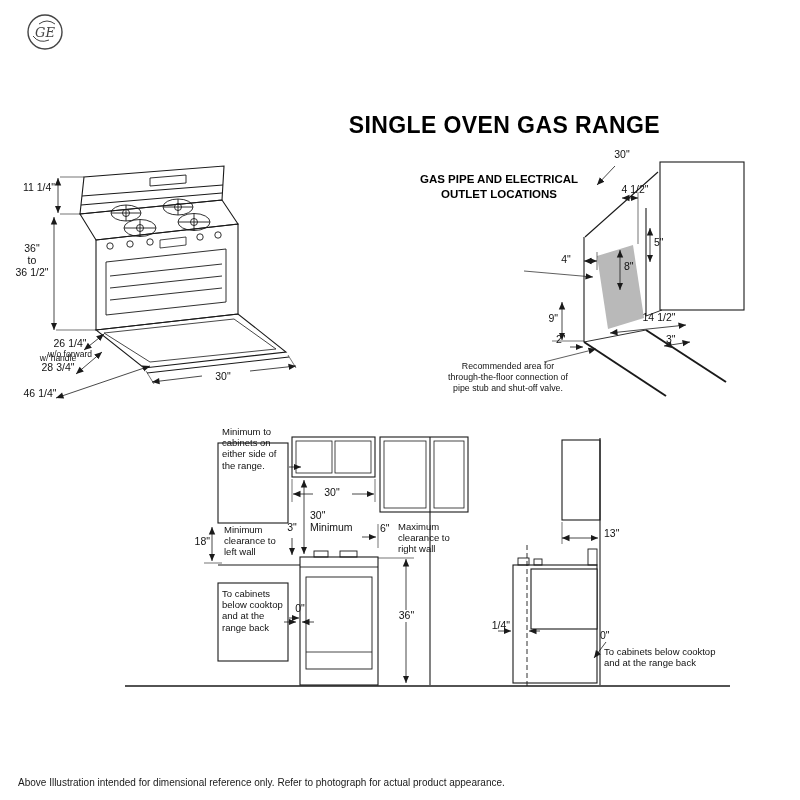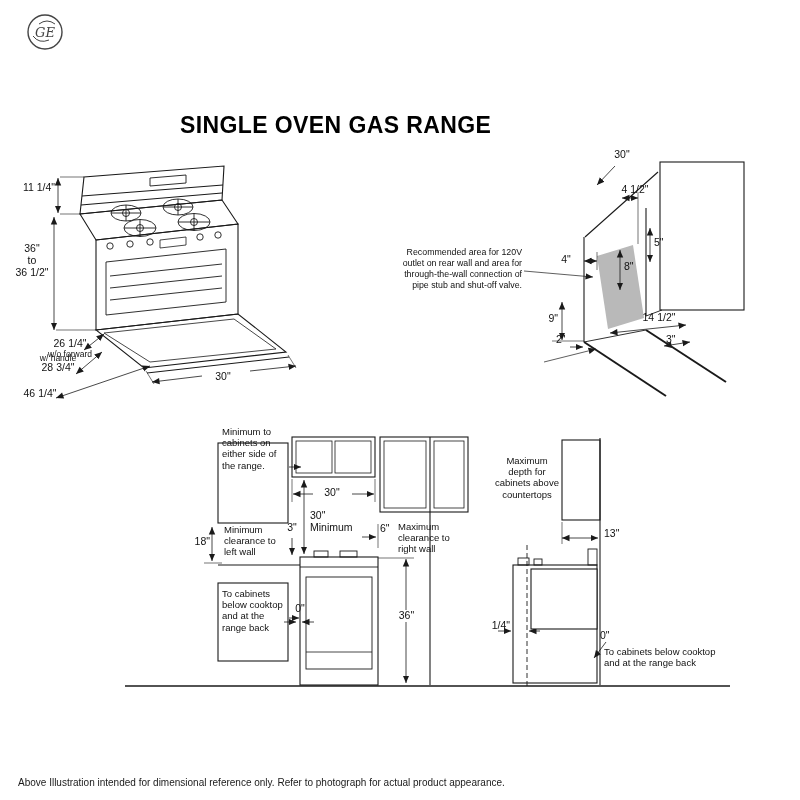--- a/index.html
+++ b/index.html
@@ -6,21 +6,21 @@
   html,body{width:800px;height:800px;background:#fff;font-family:"Liberation Sans",sans-serif}
   .page{position:relative;width:800px;height:800px;background:#fff;overflow:hidden}
   .abs{position:absolute;left:0;top:0}
   .lbl{position:absolute;color:#111;font-size:10.5px;line-height:1.12;white-space:pre-line}
   .ctr{text-align:center}
   .rt{text-align:right}
   .note{font-size:8.8px;line-height:1.25}
   .small{font-size:9.5px;line-height:1.18}
   .tiny{font-size:8.5px;line-height:1.15}
   .bg{background:#fff;padding:0 2px}
-  .title{position:absolute;left:180px;top:112px;width:480px;text-align:left;
+  .title{position:absolute;left:180px;top:112px;width:480px;text-align:right;
          font-size:23px;font-weight:bold;color:#000;letter-spacing:.4px}
   .heading{position:absolute;font-weight:bold;font-size:11.5px;line-height:1.3;
            text-align:center;color:#000;white-space:pre-line}
   .footer{position:absolute;left:18px;top:777px;width:775px;font-size:10px;color:#1a1a1a}
 </style>
 </head>
 <body>
 
 <div class="page">
 
@@ -239,21 +239,23 @@
 <div class="lbl ctr" style="left:12px;top:243px;width:40px">36"
 to
 36 1/2"</div>
 <div class="lbl ctr" style="left:40px;top:338px;width:60px">26 1/4"</div>
 <div class="lbl ctr tiny" style="left:44px;top:350px;width:52px">w/o forward</div>
 <div class="lbl ctr" style="left:28px;top:362px;width:60px">28 3/4"</div>
 <div class="lbl ctr tiny" style="left:32px;top:354px;width:52px">w/ handle</div>
 <div class="lbl ctr" style="left:16px;top:388px;width:48px">46 1/4"</div>
 <div class="lbl ctr" style="left:206px;top:371px;width:34px">30"</div>
 
-<div class="lbl note rt" style="left:386px;top:247px;width:136px">Recommended area for 120V outlet on rear wall and area for through-the-wall connection of pipe stub and shut-off valve.</div>
+<div class="heading" style="left:418px;top:172px;width:162px">GAS PIPE AND ELECTRICAL
+OUTLET LOCATIONS</div>
+<div class="lbl note ctr" style="left:448px;top:361px;width:120px">Recommended area for through-the-floor connection of pipe stub and shut-off valve.</div>
 <div class="lbl ctr" style="left:604px;top:149px;width:36px">30"</div>
 <div class="lbl ctr" style="left:612px;top:184px;width:46px">4 1/2"</div>
 <div class="lbl ctr" style="left:556px;top:254px;width:20px">4"</div>
 <div class="lbl" style="left:624px;top:261px;width:18px">8"</div>
 <div class="lbl" style="left:654px;top:237px;width:18px">5"</div>
 <div class="lbl rt" style="left:540px;top:313px;width:18px">9"</div>
 <div class="lbl" style="left:556px;top:334px;width:16px">2"</div>
 <div class="lbl ctr" style="left:636px;top:312px;width:46px">14 1/2"</div>
 <div class="lbl" style="left:666px;top:334px;width:16px">3"</div>
 
@@ -262,19 +264,18 @@
 <div class="lbl small" style="left:224px;top:524px;width:60px">Minimum clearance to left wall</div>
 <div class="lbl ctr" style="left:284px;top:522px;width:16px">3"</div>
 <div class="lbl ctr" style="left:316px;top:487px;width:32px">30"</div>
 <div class="lbl" style="left:310px;top:510px;width:52px">30"
 Minimum</div>
 <div class="lbl" style="left:380px;top:523px;width:16px">6"</div>
 <div class="lbl small" style="left:398px;top:521px;width:62px">Maximum clearance to right wall</div>
 <div class="lbl small" style="left:222px;top:588px;width:62px">To cabinets below cooktop and at the range back</div>
 <div class="lbl ctr" style="left:290px;top:603px;width:20px">0"</div>
 <div class="lbl ctr bg" style="left:393px;top:610px;width:27px">36"</div>
-<div class="lbl small ctr" style="left:494px;top:455px;width:66px">Maximum depth for cabinets above countertops</div>
 <div class="lbl" style="left:604px;top:528px;width:26px">13"</div>
 <div class="lbl rt" style="left:482px;top:620px;width:28px">1/4"</div>
 <div class="lbl" style="left:600px;top:630px;width:18px">0"</div>
 <div class="lbl small" style="left:604px;top:646px;width:120px">To cabinets below cooktop and at the range back</div>
 
 </div>
 
 </body></html>

